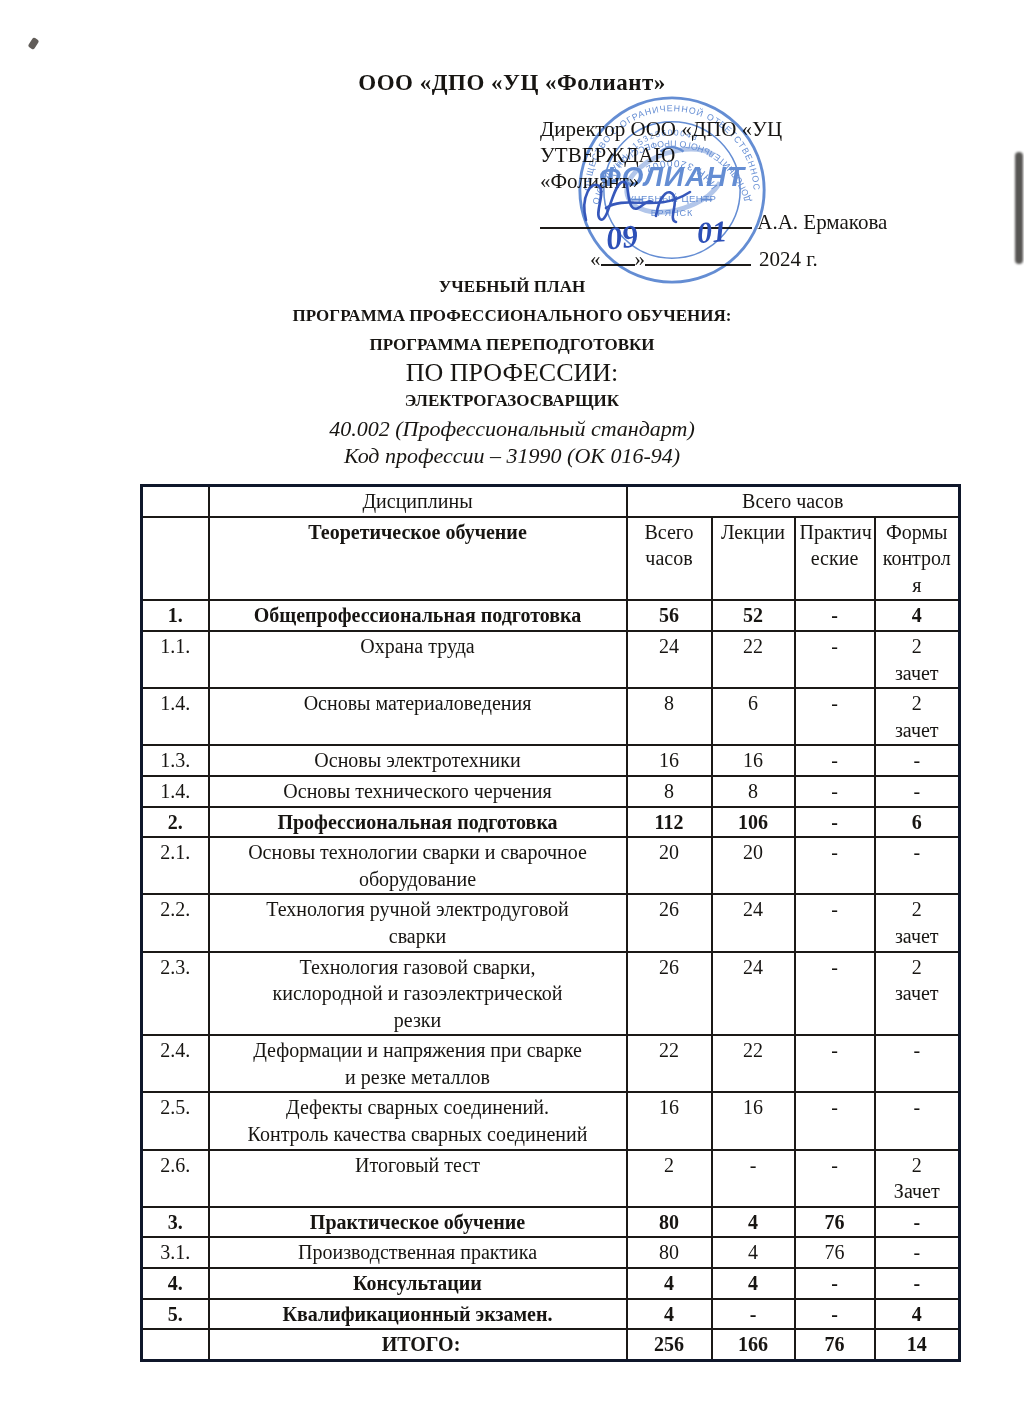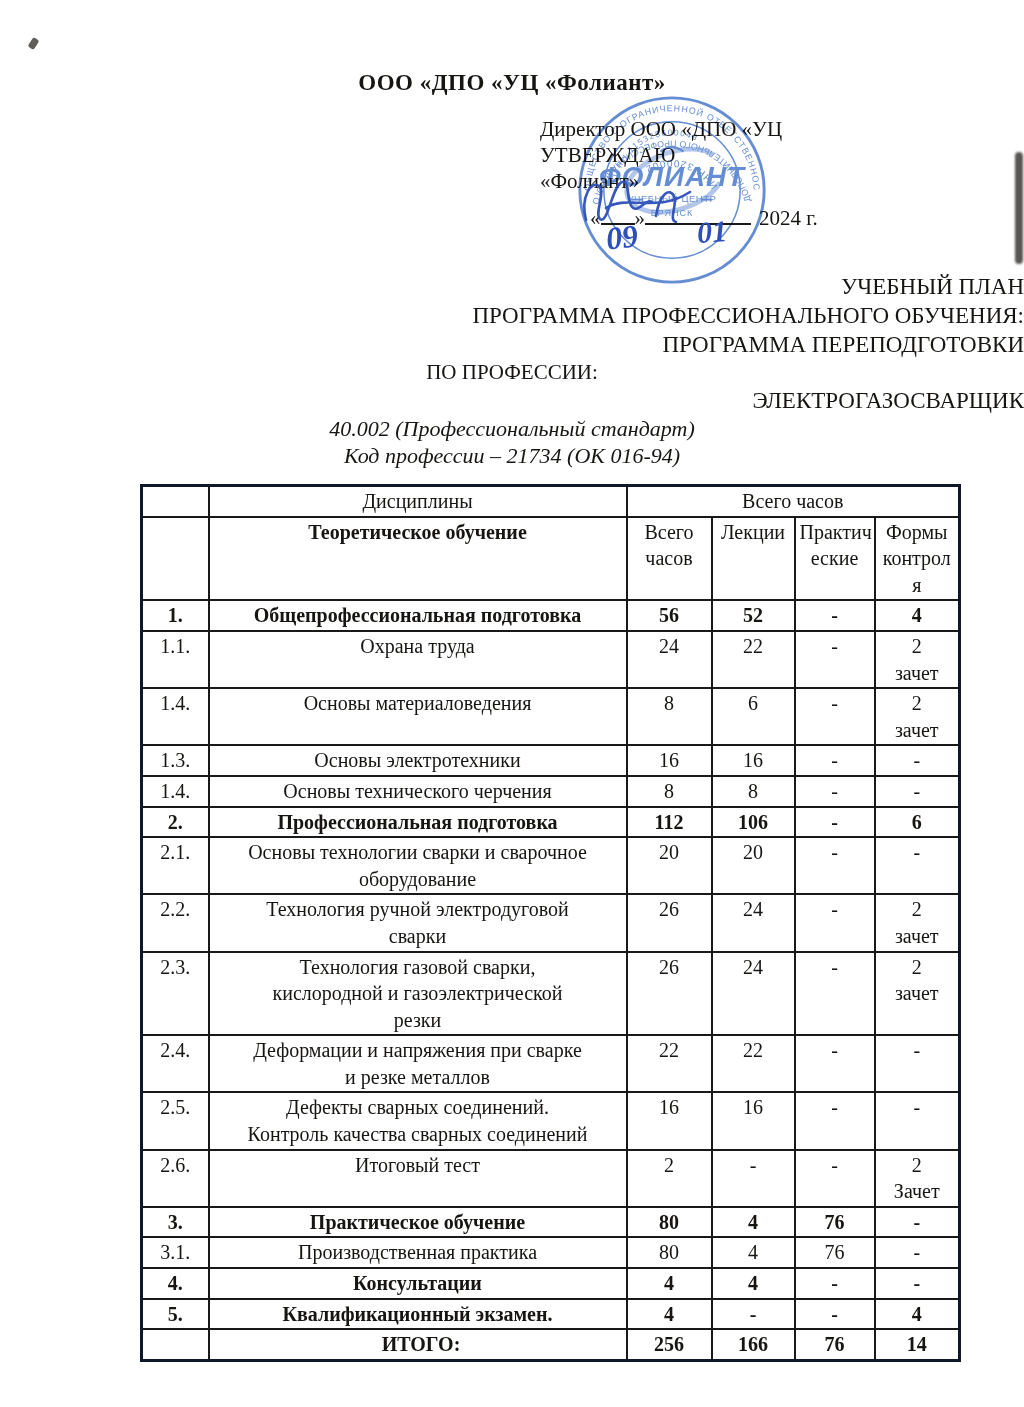--- a/index.html
+++ b/index.html
@@ -33,22 +33,22 @@
   .hand-day{left:606px; top:219px; font-size:32px; transform:rotate(-7deg);}
   .hand-month{left:697px; top:215px; font-size:30px; transform:rotate(-4deg);}
   .sig-svg{position:absolute; left:572px; top:172px; width:168px; height:66px; z-index:6;}
 
   
   .stamp{position:absolute; left:576px; top:94px; width:192px; height:192px;
     z-index:5; mix-blend-mode:multiply; opacity:.87;}
 
   
   .title-block{position:absolute; left:0; right:0; top:272px; text-align:center;}
-  .t-b{font-size:23px; font-weight:normal; line-height:29px;text-align:right;}
-  .t-r{font-size:21px; line-height:27px;}
+  .t-b{font-size:17px; font-weight:bold; line-height:29px;}
+  .t-r{font-size:26px; line-height:27px;}
   .t-i{font-size:22px; font-style:italic; line-height:27px;}
 
   
   table.plan{position:absolute; left:140px; top:484px; width:818px;
     border-collapse:collapse; table-layout:fixed; border:3px solid #0f172a;}
   table.plan td{border:2px solid #1b1917; vertical-align:top; padding:1px 4px;
     font-size:20px; line-height:1.33; text-align:center; white-space:pre-line;
     overflow:hidden;}
   td.name{text-align:left; padding-left:7px;}
   td.sub{font-size:19px; line-height:1.12; padding-top:3px;}
@@ -63,20 +63,21 @@
 
   <div class="corner-mark"></div>
   <div class="edge-smudge"></div>
 
   <div class="org-title">ООО «ДПО «УЦ «Фолиант»</div>
 
   <div class="approval">
     <div class="row">Директор ООО «ДПО «УЦ</div>
     <div class="row">УТВЕРЖДАЮ</div>
     <div class="row">«Фолиант»</div>
+    <div class="row sig-row"><span class="u-line"></span> <span>А.А. Ермакова</span></div>
     <div class="row date-row"><span>«</span><span class="u-short"></span><span>»</span><span class="u-mid"></span><span>2024 г.</span></div>
   </div>
 
   <svg class="stamp" viewBox="0 0 200 200">
     <defs>
       <path id="arc-top-outer" d="M 15 103 A 85 85 0 1 1 185 103"></path>
       <path id="arc-bot-outer" d="M 183 115 A 85 85 0 0 0 17 115"></path>
       <path id="arc-top-inner" d="M 42 101 A 58 58 0 1 1 158 101"></path>
       <path id="arc-bot-inner" d="M 153 109 A 55 55 0 0 0 47 109"></path>
     </defs>
@@ -109,21 +110,21 @@
   <div class="hand hand-day">09</div>
   <div class="hand hand-month">01</div>
 
   <div class="title-block">
     <div class="t-b">УЧЕБНЫЙ ПЛАН</div>
     <div class="t-b">ПРОГРАММА ПРОФЕССИОНАЛЬНОГО ОБУЧЕНИЯ:</div>
     <div class="t-b">ПРОГРАММА ПЕРЕПОДГОТОВКИ</div>
     <div class="t-r">ПО ПРОФЕССИИ:</div>
     <div class="t-b">ЭЛЕКТРОГАЗОСВАРЩИК</div>
     <div class="t-i">40.002 (Профессиональный стандарт)</div>
-    <div class="t-i">Код профессии – 21734 (ОК 016-94)</div>
+    <div class="t-i">Код профессии – 31990 (ОК 016-94)</div>
   </div>
 
   <table class="plan">
     <colgroup>
       <col style="width:67px">
         <col style="width:418px">
         <col style="width:85px">
       <col style="width:83px">
         <col style="width:80px">
         <col style="width:85px">

